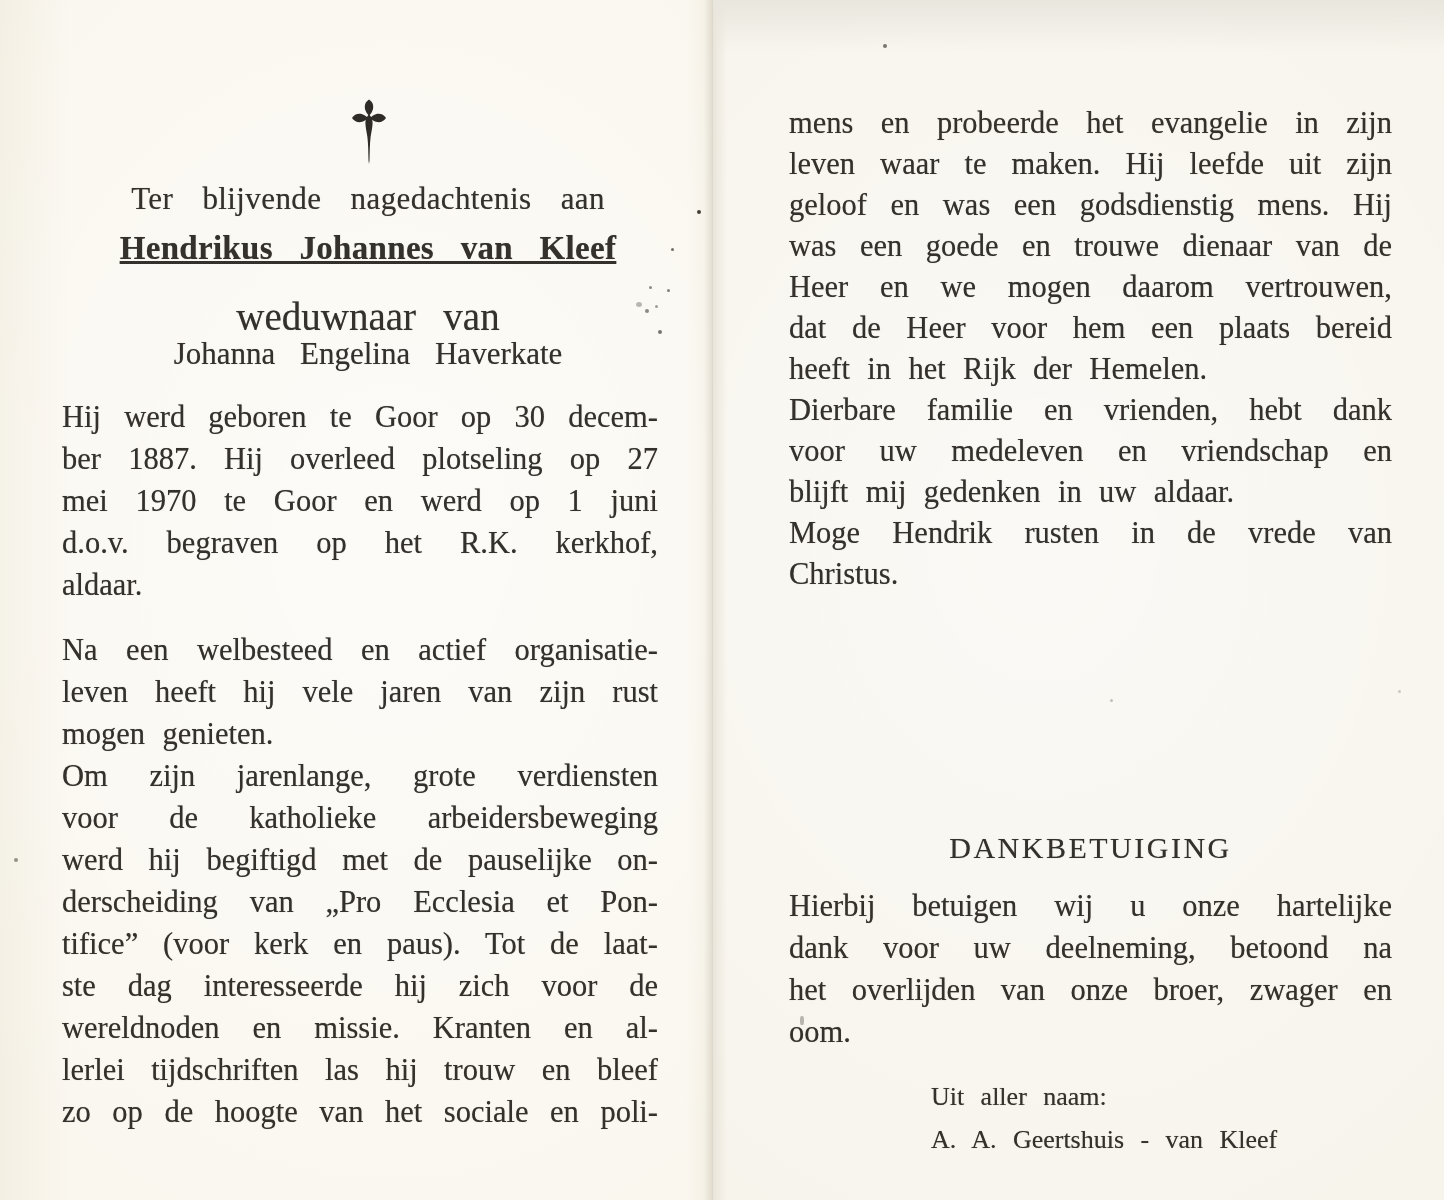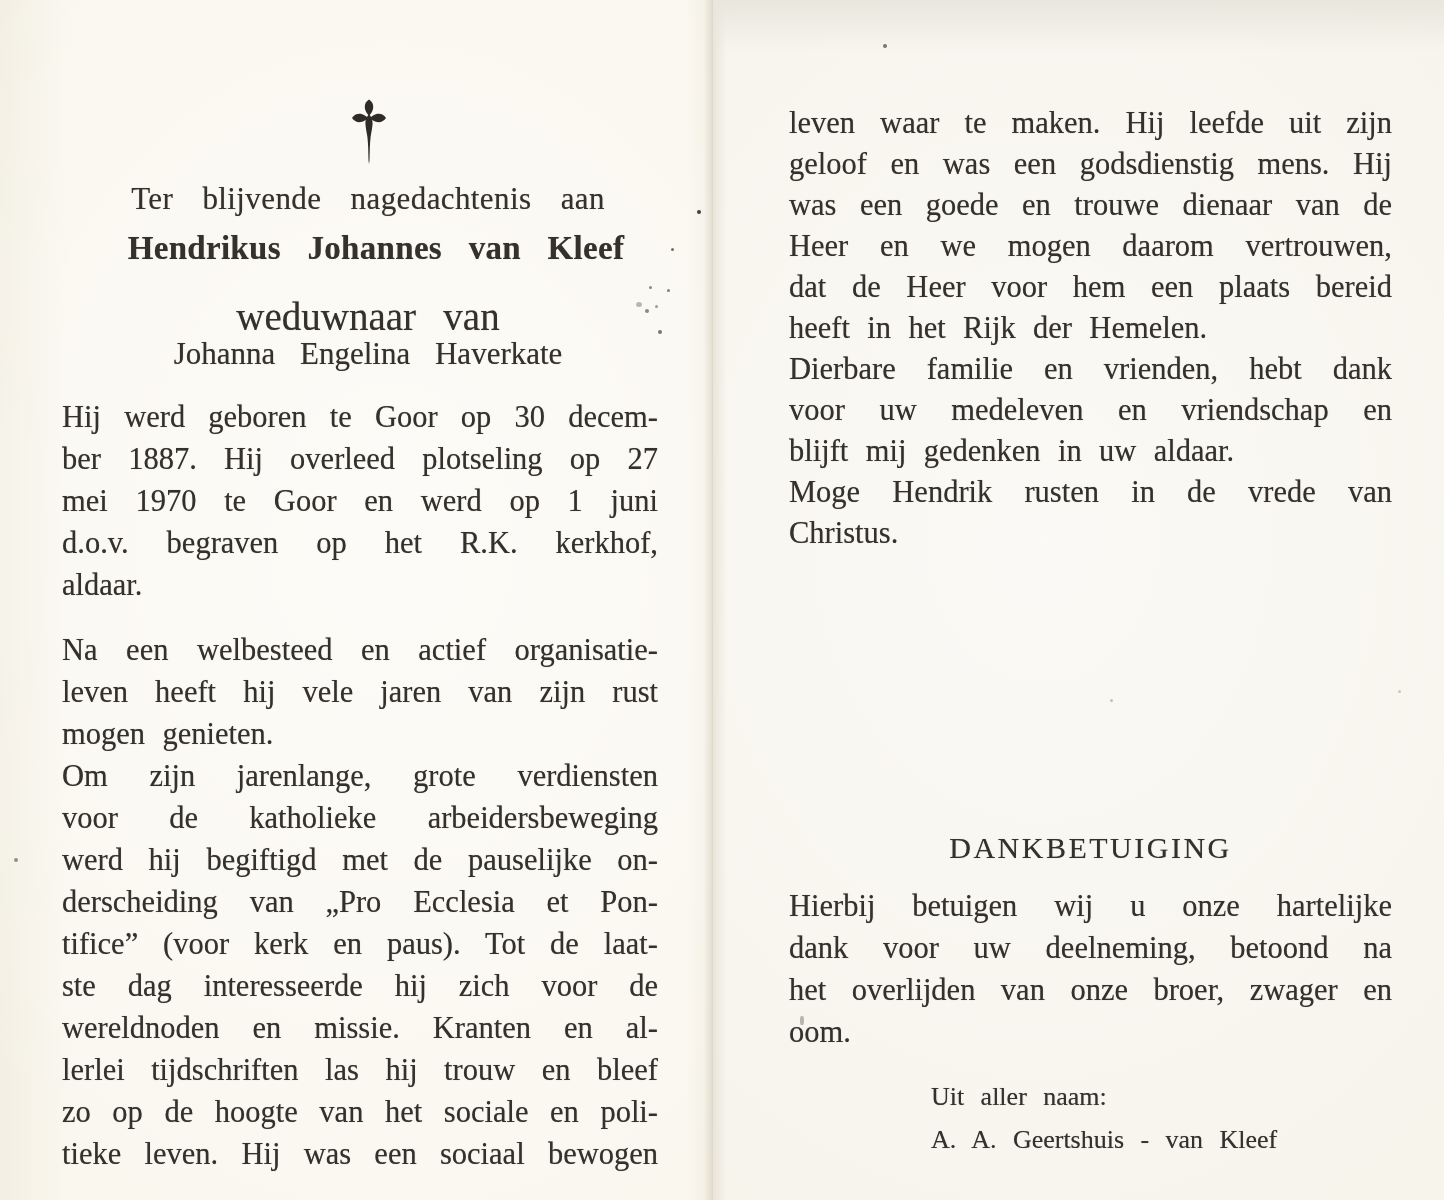--- a/index.html
+++ b/index.html
@@ -54,21 +54,21 @@
       <g fill="#2f2c27">
         <path d="M18 1 C21.5 3.2 23 7 21.8 11.2 C21 13.8 19.4 15.8 18 17 C16.6 15.8 15 13.8 14.2 11.2 C13 7 14.5 3.2 18 1 Z"></path>
         <path d="M1 19.5 C3.2 16 7 14.5 11.2 15.7 C13.8 16.5 15.8 18.1 17 19.5 C15.8 20.9 13.8 22.5 11.2 23.3 C7 24.5 3.2 23 1 19.5 Z"></path>
         <path d="M35 19.5 C32.8 16 29 14.5 24.8 15.7 C22.2 16.5 20.2 18.1 19 19.5 C20.2 20.9 22.2 22.5 24.8 23.3 C29 24.5 32.8 23 35 19.5 Z"></path>
         <path d="M18 15.5 C20.4 18.2 21.8 21.5 21.6 25 C21.4 29 20.4 33.5 19.6 38.5 L19.1 44 L18.8 50 C18.7 54 18.6 58 18.5 62 L18 65.5 L17.5 62 C17.4 58 17.3 54 17.2 50 L16.9 44 L16.4 38.5 C15.6 33.5 14.6 29 14.4 25 C14.2 21.5 15.6 18.2 18 15.5 Z"></path>
       </g>
     </svg>
 
     <div class="abs ctr soft dedication" style="left:70px;top:181px;width:596px;">Ter blijvende nagedachtenis aan</div>
 
-    <div class="abs ctr soft deceased" style="left:78px;top:230px;width:596px;">Hendrikus Johannes van Kleef</div>
+    <div class="abs ctr soft deceased" style="left:70px;top:230px;width:596px;text-decoration:underline;">Hendrikus Johannes van Kleef</div>
 
     <div class="abs ctr soft relation" style="left:70px;top:294px;width:596px;">weduwnaar van</div>
 
     <div class="abs ctr soft spouse" style="left:70px;top:336px;width:596px;">Johanna Engelina Haverkate</div>
 
     <div class="abs soft bodytext lh42" style="left:62px;top:396px;width:596px;">
         <div class="line">Hij werd geboren te Goor op 30 decem-</div>
         <div class="line">ber 1887. Hij overleed plotseling op 27</div>
         <div class="line">mei 1970 te Goor en werd op 1 juni</div>
         <div class="line">d.o.v. begraven op het R.K. kerkhof,</div>
@@ -81,26 +81,26 @@
         <div class="line left">mogen genieten.</div>
         <div class="line">Om zijn jarenlange, grote verdiensten</div>
         <div class="line">voor de katholieke arbeidersbeweging</div>
         <div class="line">werd hij begiftigd met de pauselijke on-</div>
         <div class="line">derscheiding van „Pro Ecclesia et Pon-</div>
         <div class="line">tifice” (voor kerk en paus). Tot de laat-</div>
         <div class="line">ste dag interesseerde hij zich voor de</div>
         <div class="line">wereldnoden en missie. Kranten en al-</div>
         <div class="line">lerlei tijdschriften las hij trouw en bleef</div>
         <div class="line">zo op de hoogte van het sociale en poli-</div>
-        <div class="line">tieke leven. Hij was een sociaal bewogen</div>
       </div>
   </div>
 
   <div id="page-right" class="page">
     <div class="abs soft bodytext lh41" style="left:76px;top:103px;width:603px;">
+        <div class="line">mens en probeerde het evangelie in zijn</div>
         <div class="line">leven waar te maken. Hij leefde uit zijn</div>
         <div class="line">geloof en was een godsdienstig mens. Hij</div>
         <div class="line">was een goede en trouwe dienaar van de</div>
         <div class="line">Heer en we mogen daarom vertrouwen,</div>
         <div class="line">dat de Heer voor hem een plaats bereid</div>
         <div class="line left">heeft in het Rijk der Hemelen.</div>
         <div class="line">Dierbare familie en vrienden, hebt dank</div>
         <div class="line">voor uw medeleven en vriendschap en</div>
         <div class="line left">blijft mij gedenken in uw aldaar.</div>
         <div class="line">Moge Hendrik rusten in de vrede van</div>

